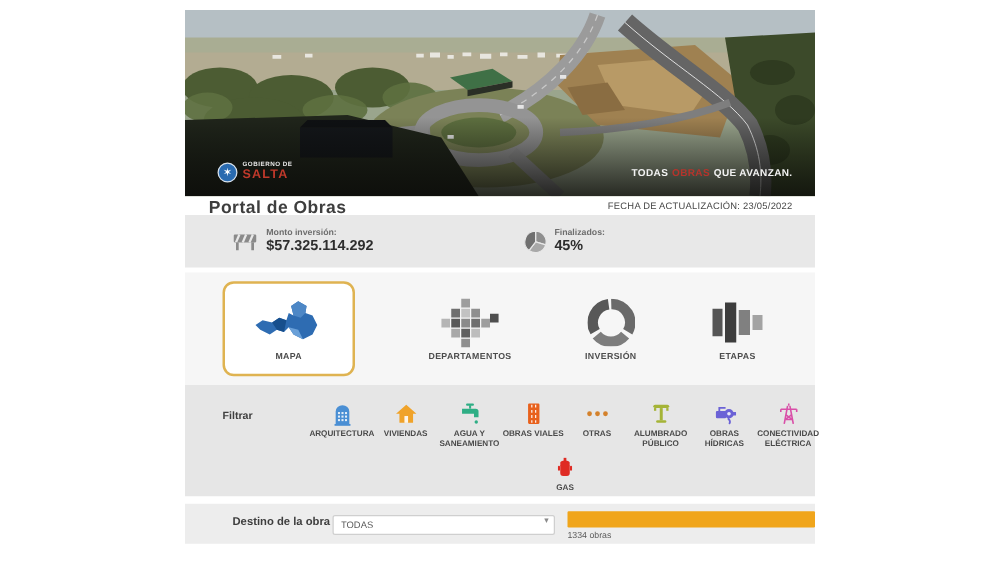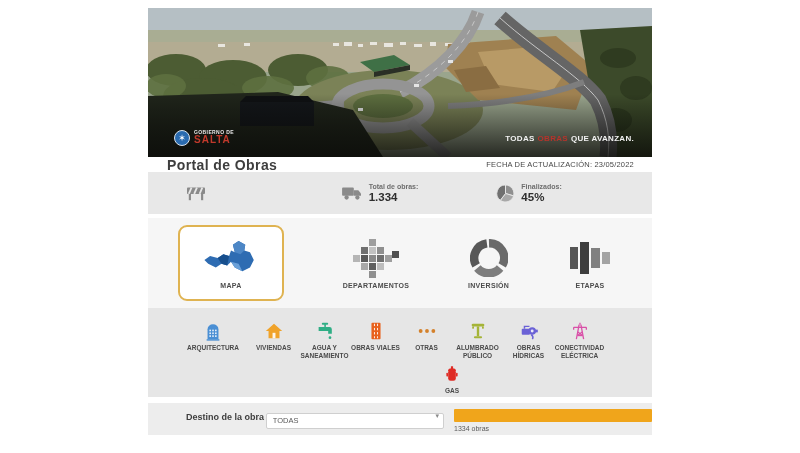--- a/index.html
+++ b/index.html
@@ -165,33 +165,23 @@
             <rect x="2" y="4" width="20" height="7" rx="1" fill="currentColor"></rect>
             <g stroke="#e8e8e8" stroke-width="2">
               <line x1="7" y1="4" x2="4" y2="11"></line>
                 <line x1="13" y1="4" x2="10" y2="11"></line>
                 <line x1="19" y1="4" x2="16" y2="11"></line>
             </g>
             <rect x="4" y="11" width="2.4" height="7" fill="currentColor"></rect>
             <rect x="17.6" y="11" width="2.4" height="7" fill="currentColor"></rect>
           </svg>
         </span>
-      </div>
-      <div class="stat">
-        <span class="stat-icon">
-          <svg width="22" height="18" viewBox="0 0 24 20">
-            <rect x="1" y="4" width="13" height="9" rx="1" fill="currentColor"></rect>
-            <path d="M14,7 h5 l3,3.5 V13 h-8 z" fill="currentColor"></path>
-            <circle cx="6" cy="15" r="2.4" fill="currentColor"></circle>
-            <circle cx="18" cy="15" r="2.4" fill="currentColor"></circle>
-          </svg>
-        </span>
         <span class="stat-texts">
-          <span class="stat-label">Total de obras:</span>
-          <span class="stat-value">1.334</span>
+          <span class="stat-label">Monto inversión:</span>
+          <span class="stat-value">$57.325.114.292</span>
         </span>
       </div>
       <div class="stat">
         <span class="stat-icon">
           <svg width="19" height="19" viewBox="0 0 20 20">
             <path d="M10,10 L10,1 A9,9 0 0 1 18.5,12.5 Z" fill="#8f8f8f" stroke="#e8e8e8" stroke-width="1"></path>
             <path d="M10,10 L18.5,12.5 A9,9 0 0 1 4.5,17.2 Z" fill="#a8a8a8" stroke="#e8e8e8" stroke-width="1"></path>
             <path d="M10,10 L4.5,17.2 A9,9 0 0 1 10,1 Z" fill="#707070" stroke="#e8e8e8" stroke-width="1"></path>
           </svg>
         </span>
@@ -254,20 +244,21 @@
             <rect x="12" y="2" width="9" height="32" fill="#3d3d3d"></rect>
             <rect x="23" y="8" width="9" height="20" fill="#808080"></rect>
             <rect x="34" y="12" width="8" height="12" fill="#a3a3a3"></rect>
           </svg>
         </span>
         <span class="nav-label">ETAPAS</span>
       </div>
     </div>
 
     <div class="filter-section">
+      <div class="filter-title">Filtrar</div>
 
       <div class="filter-item">
         <span class="filter-icon" style="color: rgb(74, 143, 212);">
           <svg width="20" height="20" viewBox="0 0 22 22">
             <path d="M5,9 a6,5.5 0 0 1 12,0 v11 h-12 z" fill="currentColor"></path>
             <g fill="#ffffff" opacity="0.85">
               <rect x="7" y="9.5" width="1.8" height="1.8"></rect>
                 <rect x="10.1" y="9.5" width="1.8" height="1.8"></rect>
                 <rect x="13.2" y="9.5" width="1.8" height="1.8"></rect>
               <rect x="7" y="12.6" width="1.8" height="1.8"></rect>

